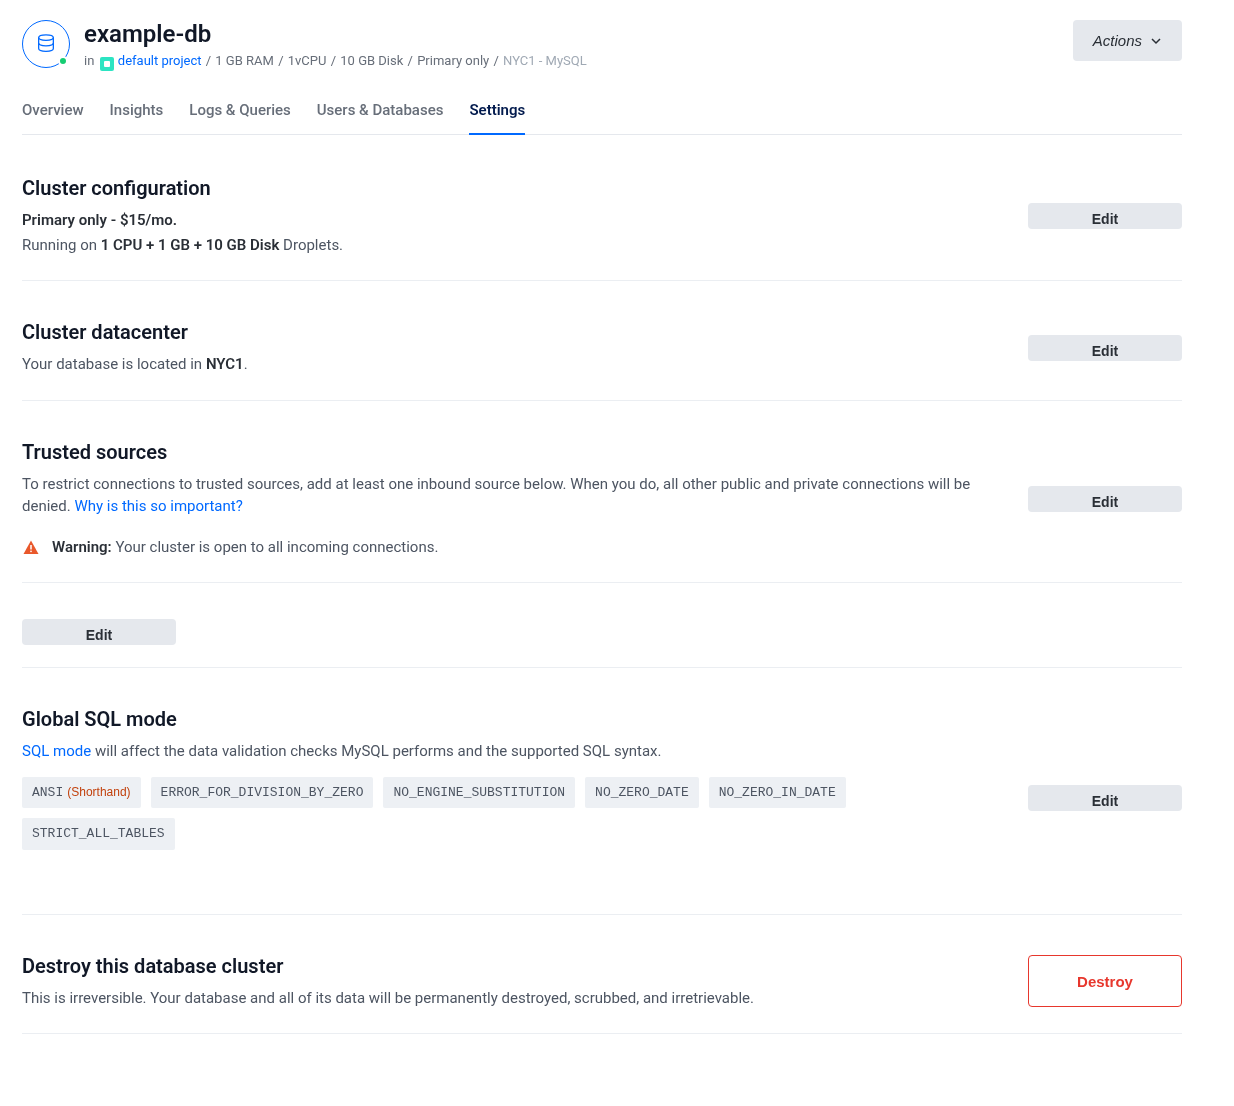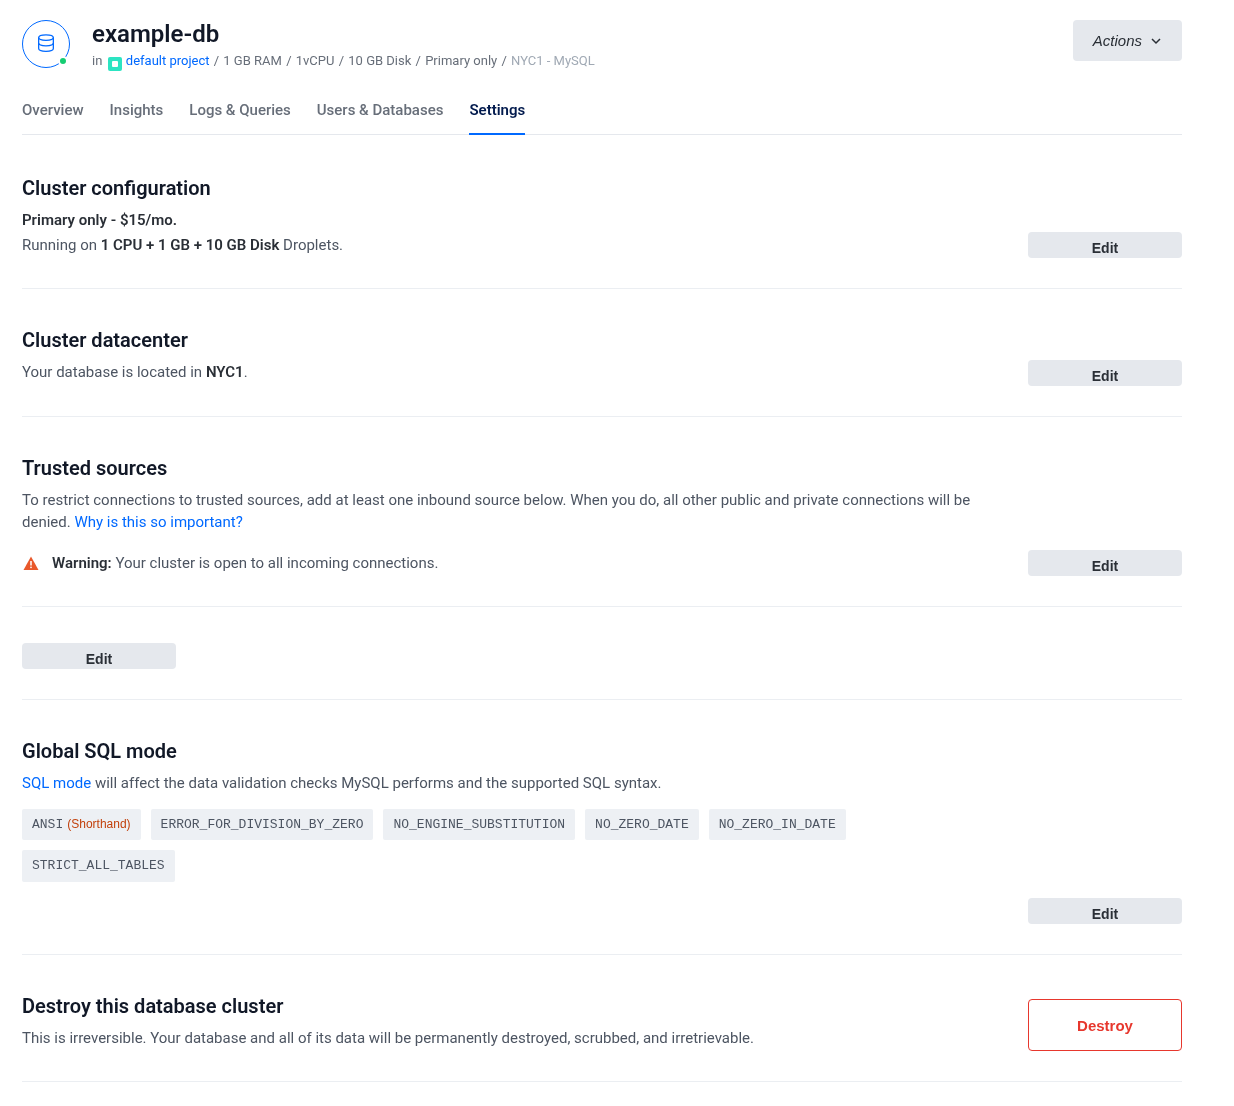--- a/index.html
+++ b/index.html
@@ -9,21 +9,21 @@
     background: #fff;
     font-size: 15px;
     line-height: 1.5;
     padding: 20px 52px 40px 22px;
     width: 1234px;
   }
   a { color: #0069ff; text-decoration: none; }
 
   
   .header { display: flex; justify-content: space-between; align-items: flex-start; margin-bottom: 28px; }
-  .header-left { display: flex; align-items: flex-start; gap: 22px; }
+  .header-left { display: flex; align-items: flex-start; gap: 14px; }
   .db-icon-wrap { position: relative; width: 48px; height: 48px; }
   .db-circle {
     width: 48px; height: 48px; border: 1.5px solid #0069ff; border-radius: 50%;
     display: flex; align-items: center; justify-content: center;
   }
   .status-dot {
     position: absolute; bottom: 2px; right: 2px; width: 10px; height: 10px;
     background: #15cd72; border: 2px solid #fff; border-radius: 50%;
   }
   .title-block h1 { font-size: 24px; font-weight: 600; color: #111827; line-height: 1.2; }
@@ -44,22 +44,22 @@
   }
   .actions-btn svg { width: 12px; height: 12px; }
 
   
   .tabs { display: flex; gap: 26px; border-bottom: 1px solid #e5e8ed; margin-bottom: 28px; }
   .tab { padding: 0 0 12px 0; font-size: 15px; color: #676e79; cursor: pointer; font-weight: 500; }
   .tab.active { color: #031b4e; border-bottom: 2px solid #0069ff; font-weight: 600; margin-bottom: -1px; }
 
   
   .section {
-    display: flex; justify-content: space-between; align-items: flex-end;
-    padding: 10px 0 30px 0; border-bottom: 1px solid #ebeef2;
+    display: flex; justify-content: space-between; align-items: center;
+    padding: 10px 0 22px 0; border-bottom: 1px solid #ebeef2;
     margin-bottom: 26px;
   }
   .section:last-of-type { border-bottom: 1px solid #ebeef2; margin-bottom: 0; }
   .section-body { flex: 1; padding-right: 40px; }
   .section h2 { font-size: 20px; font-weight: 600; color: #111827; margin-bottom: 6px; }
   .section p { font-size: 15px; color: #4d5562; margin-bottom: 2px; }
   .section p b, .section p strong { color: #2a2f36; font-weight: 600; }
   .bold-lead { font-weight: 600; color: #2a2f36; }
 
   .edit-btn {

